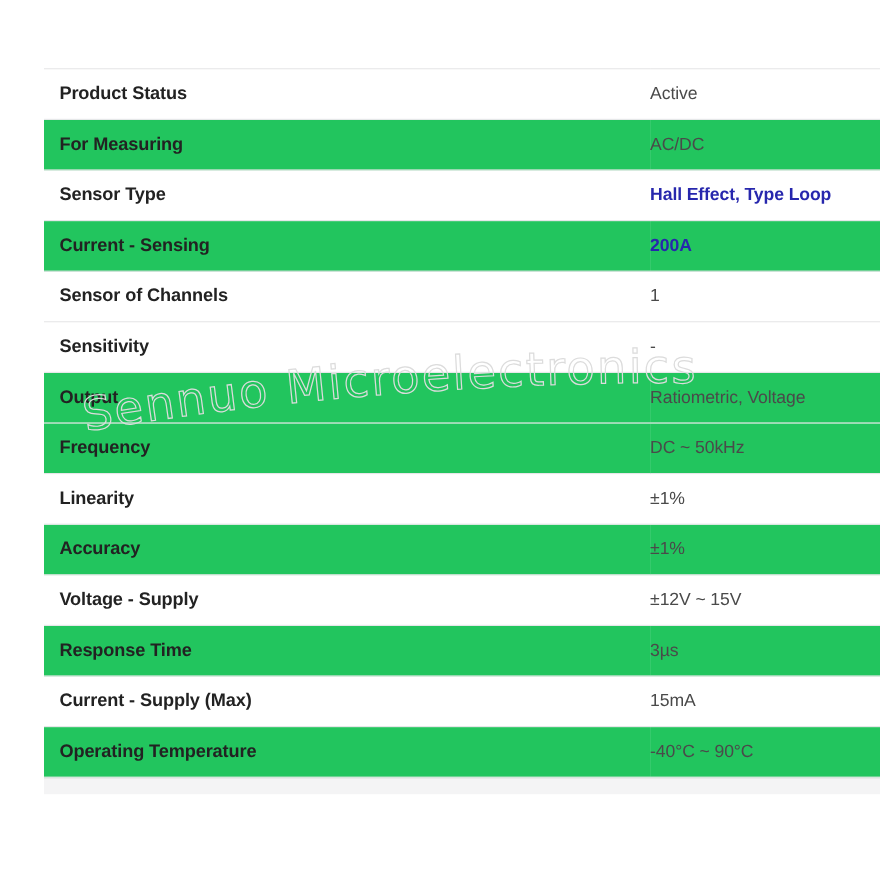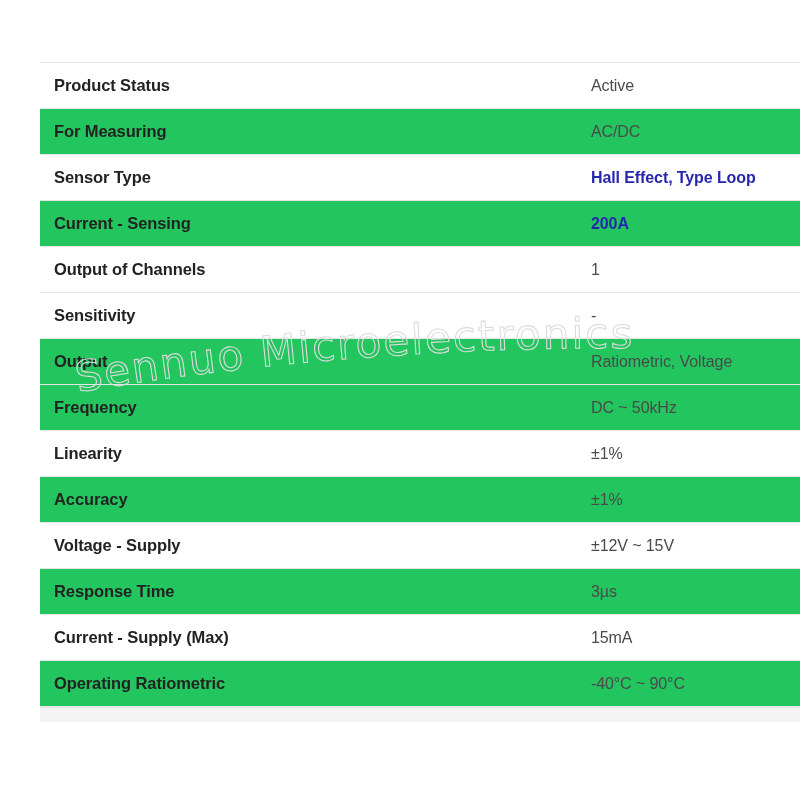--- a/index.html
+++ b/index.html
@@ -133,21 +133,21 @@
         </tr>
         <tr class="spec-row row-odd">
           <td class="cell-label">Sensor Type</td>
           <td class="cell-value value-highlight">Hall Effect, Type Loop</td>
         </tr>
         <tr class="spec-row row-even">
           <td class="cell-label">Current - Sensing</td>
           <td class="cell-value value-highlight">200A</td>
         </tr>
         <tr class="spec-row row-odd">
-          <td class="cell-label">Output of Channels</td>
+          <td class="cell-label">Sensor of Channels</td>
           <td class="cell-value">1</td>
         </tr>
         <tr class="spec-row row-odd">
           <td class="cell-label">Sensitivity</td>
           <td class="cell-value">-</td>
         </tr>
         <tr class="spec-row row-even">
           <td class="cell-label">Output</td>
           <td class="cell-value">Ratiometric, Voltage</td>
         </tr>
@@ -169,21 +169,21 @@
         </tr>
         <tr class="spec-row row-even">
           <td class="cell-label">Response Time</td>
           <td class="cell-value">3µs</td>
         </tr>
         <tr class="spec-row row-odd">
           <td class="cell-label">Current - Supply (Max)</td>
           <td class="cell-value">15mA</td>
         </tr>
         <tr class="spec-row row-even">
-          <td class="cell-label">Operating Ratiometric</td>
+          <td class="cell-label">Operating Temperature</td>
           <td class="cell-value">-40°C ~ 90°C</td>
         </tr>
       </tbody>
   </table>
 
   <div class="bottom-partial"></div>
   <div class="bottom-filler"></div>
 
   <div class="watermark">
     <svg width="800" height="800" viewBox="0 0 800 800" aria-hidden="true">

